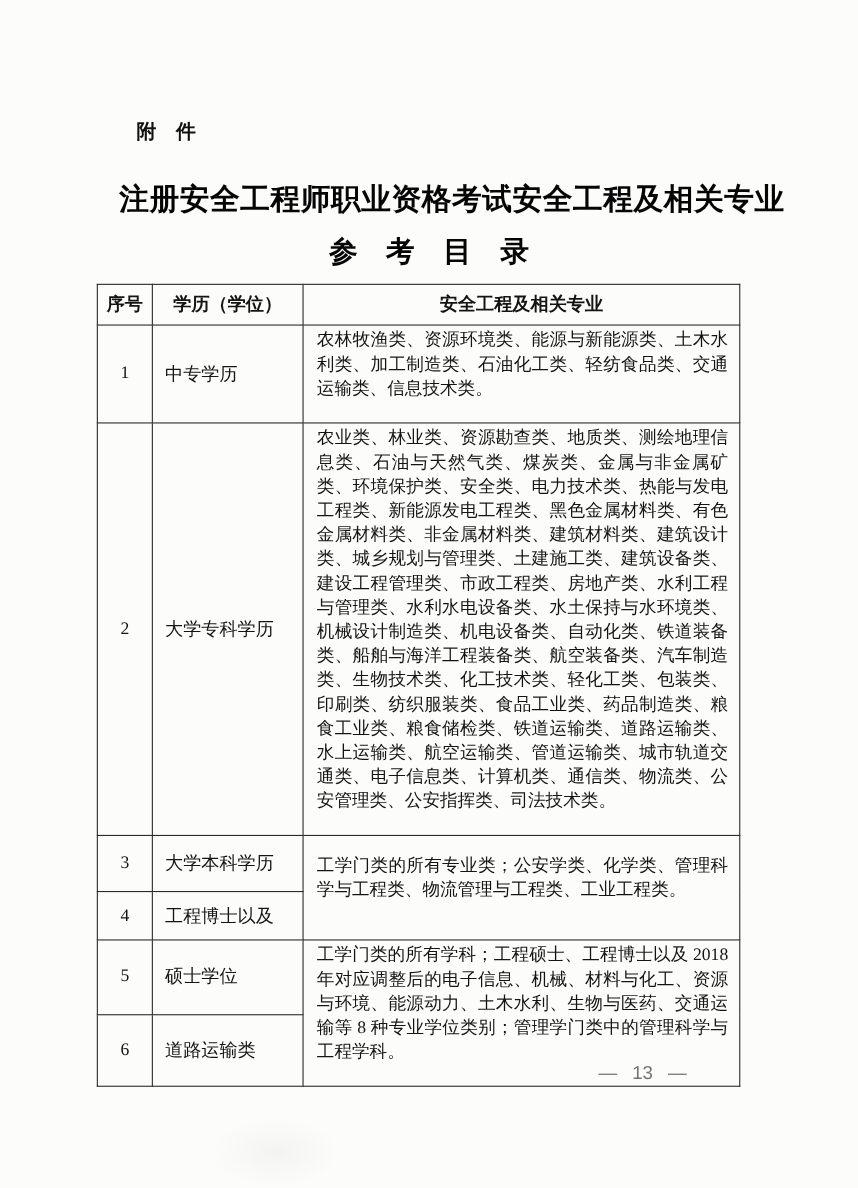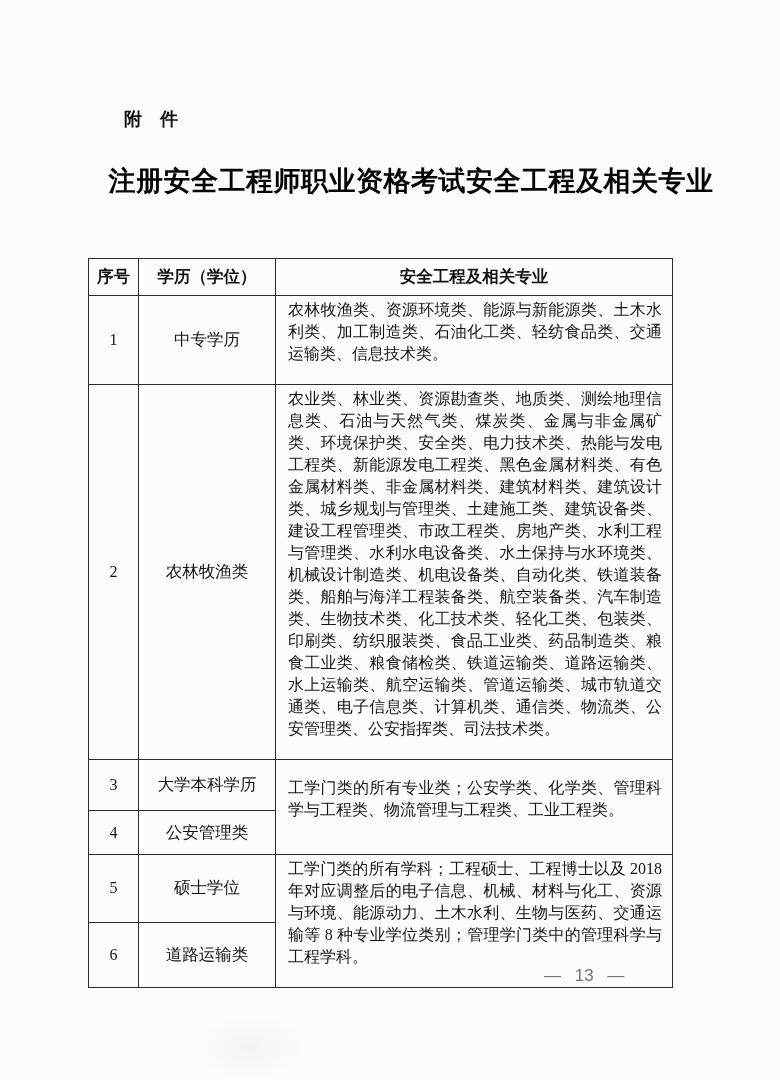--- a/index.html
+++ b/index.html
@@ -80,21 +80,22 @@
     font-size: 16.5px;
     text-align: center;
     margin-left: 21px;
   }
   td.c-no {
     text-align: center;
     font-size: 16px;
   }
   td.c-deg {
     font-size: 16.5px;
-    text-align: center;
+    padding-left: 11px;
+    text-align: left;
   }
   td.c-maj {
     font-size: 16px;
     line-height: 22px;
     padding: 3px 10px 19px 12px;
     text-align: justify;
   }
 
   tr.h-header { height: 37px; }
   tr.h-r1 { height: 80px; }
@@ -139,20 +140,21 @@
 </style>
 </head>
 <body>
 
 <div class="page">
 
   <div class="attachment-label">附　件</div>
 
   <div class="doc-title">注册安全工程师职业资格考试安全工程及相关专业</div>
 
+  <div class="doc-subtitle">参　考　目　录</div>
 
   <table class="catalog">
     <colgroup>
       <col class="col-no">
       <col class="col-deg">
       <col class="col-maj">
     </colgroup>
     <tbody>
       <tr class="h-header">
         <th>序号</th>
@@ -161,33 +163,33 @@
       </tr>
 
       <tr class="h-r1">
         <td class="c-no">1</td>
         <td class="c-deg">中专学历</td>
         <td class="c-maj">农林牧渔类、资源环境类、能源与新能源类、土木水利类、加工制造类、石油化工类、轻纺食品类、交通运输类、信息技术类。</td>
       </tr>
 
       <tr class="h-r2">
         <td class="c-no">2</td>
-        <td class="c-deg">农林牧渔类</td>
+        <td class="c-deg">大学专科学历</td>
         <td class="c-maj">农业类、林业类、资源勘查类、地质类、测绘地理信息类、石油与天然气类、煤炭类、金属与非金属矿类、环境保护类、安全类、电力技术类、热能与发电工程类、新能源发电工程类、黑色金属材料类、有色金属材料类、非金属材料类、建筑材料类、建筑设计类、城乡规划与管理类、土建施工类、建筑设备类、建设工程管理类、市政工程类、房地产类、水利工程与管理类、水利水电设备类、水土保持与水环境类、机械设计制造类、机电设备类、自动化类、铁道装备类、船舶与海洋工程装备类、航空装备类、汽车制造类、生物技术类、化工技术类、轻化工类、包装类、印刷类、纺织服装类、食品工业类、药品制造类、粮食工业类、粮食储检类、铁道运输类、道路运输类、水上运输类、航空运输类、管道运输类、城市轨道交通类、电子信息类、计算机类、通信类、物流类、公安管理类、公安指挥类、司法技术类。</td>
       </tr>
 
       <tr class="h-r3">
         <td class="c-no">3</td>
         <td class="c-deg">大学本科学历</td>
         <td class="c-maj" rowspan="2">工学门类的所有专业类；公安学类、化学类、管理科学与工程类、物流管理与工程类、工业工程类。</td>
       </tr>
 
       <tr class="h-r4">
         <td class="c-no">4</td>
-        <td class="c-deg">公安管理类</td>
+        <td class="c-deg">工程博士以及</td>
       </tr>
 
       <tr class="h-r5">
         <td class="c-no">5</td>
         <td class="c-deg">硕士学位</td>
         <td class="c-maj" rowspan="2">工学门类的所有学科；工程硕士、工程博士以及 2018 年对应调整后的电子信息、机械、材料与化工、资源与环境、能源动力、土木水利、生物与医药、交通运输等 8 种专业学位类别；管理学门类中的管理科学与工程学科。</td>
       </tr>
 
       <tr class="h-r6">
         <td class="c-no">6</td>

